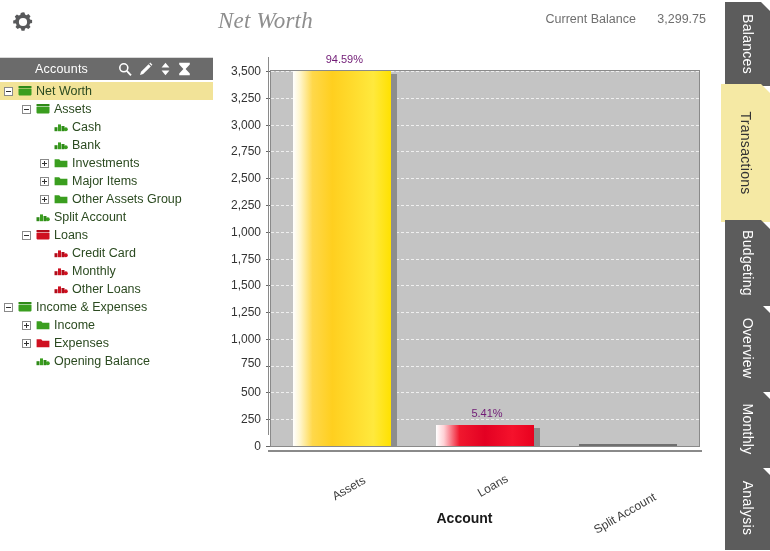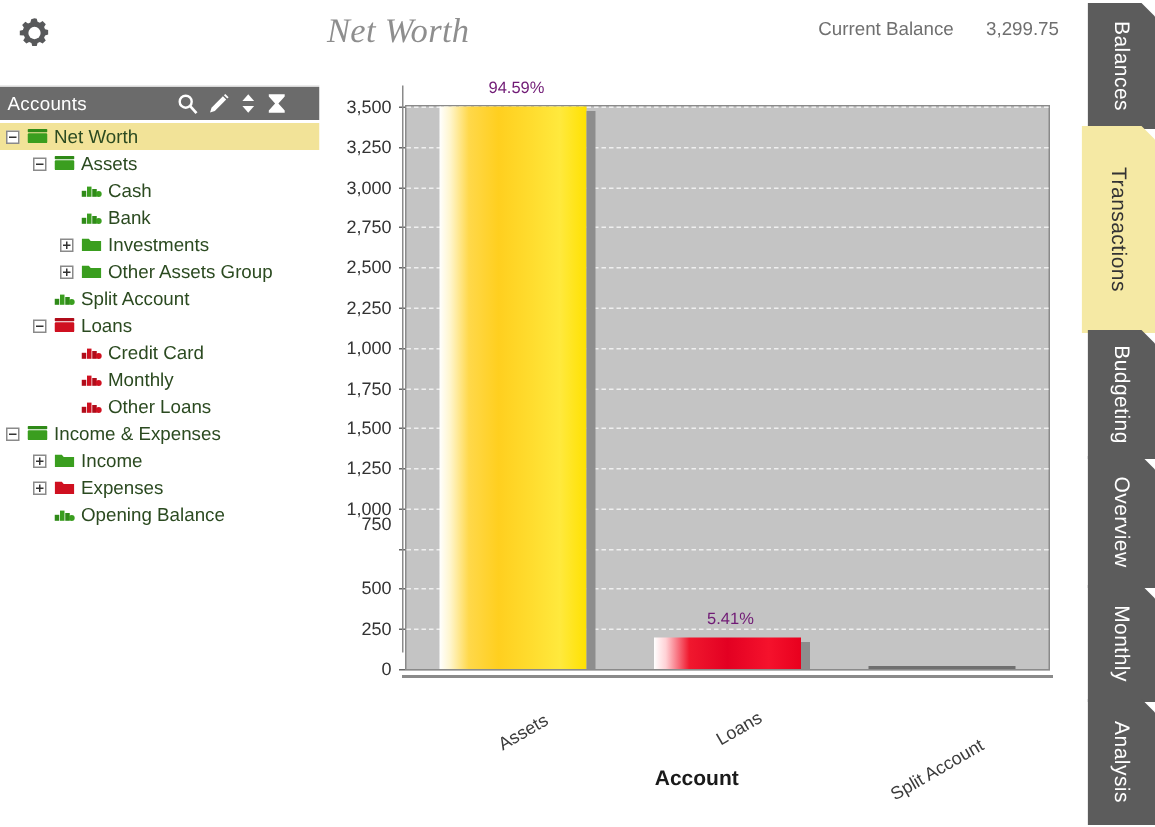--- a/index.html
+++ b/index.html
@@ -24,21 +24,21 @@
   }
   #balance-wrap { position: absolute; right: 10px; top: 12px; font-size: 12.5px; color: #6f6f6f; }
   #balance-label { margin-right: 18px; }
   #balance-value { }
 
   
   #accounts-panel { position: absolute; left: 0; top: 57px; width: 213px; height: 494px; background: #fff;
                     border-top: 1px solid #d8d8d8; }
   #accounts-header {
     position: relative; height: 22px; background: #6b6b6b; color: #fff;
-    display: flex; align-items: center; padding: 0 6px 0 5px;
+    display: flex; align-items: center; padding: 0 6px 0 5px; text-align: center;
   }
   #accounts-header .title { font-size: 12.5px; flex: 1; letter-spacing: .2px; }
   #accounts-header .tools { display: flex; align-items: center; gap: 7px; padding-right: 16px; }
   #accounts-header .tools span { display: inline-flex; cursor: pointer; }
 
   #tree { padding-top: 2px; font-size: 12.5px; color: #2b4a20; }
   .tree-row { height: 18px; display: flex; align-items: center; white-space: nowrap; }
   .tree-row.selected { background: #f2e398; }
   .exp { width: 9px; height: 9px; border: 1px solid #8a8a8a; background: #fff;
          display: inline-block; position: relative; flex: 0 0 auto; cursor: pointer; }
@@ -196,20 +196,30 @@
           <span class="lbl">Investments</span>
         </div>
         <div class="tree-row">
           <span style="width: 40px; flex: 0 0 auto;"></span>
           <span class="exp plus"></span>
           <span class="ic">
             <svg width="14" height="12" viewBox="0 0 14 12">
               <path d="M0.6 2.2h4.6l1.3 1.5h6.9v6.6H0.6z" fill="#3a9e1f"></path>
             </svg>
           </span>
+          <span class="lbl">Major Items</span>
+        </div>
+        <div class="tree-row">
+          <span style="width: 40px; flex: 0 0 auto;"></span>
+          <span class="exp plus"></span>
+          <span class="ic">
+            <svg width="14" height="12" viewBox="0 0 14 12">
+              <path d="M0.6 2.2h4.6l1.3 1.5h6.9v6.6H0.6z" fill="#3a9e1f"></path>
+            </svg>
+          </span>
           <span class="lbl">Other Assets Group</span>
         </div>
         <div class="tree-row">
           <span style="width: 22px; flex: 0 0 auto;"></span>
           <span class="exp-spacer"></span>
           <span class="ic">
             <svg width="14" height="12" viewBox="0 0 14 12">
               <rect x="0.5" y="6.2" width="3" height="4" fill="#2f8a18"></rect>
               <rect x="4" y="3.4" width="3" height="6.8" fill="#3a9e1f"></rect>
               <rect x="7.5" y="5" width="3" height="5.2" fill="#2f8a18"></rect>
@@ -316,21 +326,21 @@
   </div>
 
   <div id="chart-area">
     <div id="yaxis">
         <div class="ytick" style="top: 376px; right: 9px;">0</div>
         <div class="ytick-mark" style="top: 376px; right: 0px;"></div>
         <div class="ytick" style="top: 349.214px; right: 9px;">250</div>
         <div class="ytick-mark" style="top: 349.214px; right: 0px;"></div>
         <div class="ytick" style="top: 322.429px; right: 9px;">500</div>
         <div class="ytick-mark" style="top: 322.429px; right: 0px;"></div>
-        <div class="ytick" style="top: 279px; right: 9px;">750</div>
+        <div class="ytick" style="top: 293px; right: 9px;">750</div>
         <div class="ytick-mark" style="top: 295.643px; right: 0px;"></div>
         <div class="ytick" style="top: 268.857px; right: 9px;">1,000</div>
         <div class="ytick-mark" style="top: 268.857px; right: 0px;"></div>
         <div class="ytick" style="top: 242.071px; right: 9px;">1,250</div>
         <div class="ytick-mark" style="top: 242.071px; right: 0px;"></div>
         <div class="ytick" style="top: 215.286px; right: 9px;">1,500</div>
         <div class="ytick-mark" style="top: 215.286px; right: 0px;"></div>
         <div class="ytick" style="top: 188.5px; right: 9px;">1,750</div>
         <div class="ytick-mark" style="top: 188.5px; right: 0px;"></div>
         <div class="ytick" style="top: 161.714px; right: 9px;">1,000</div>

